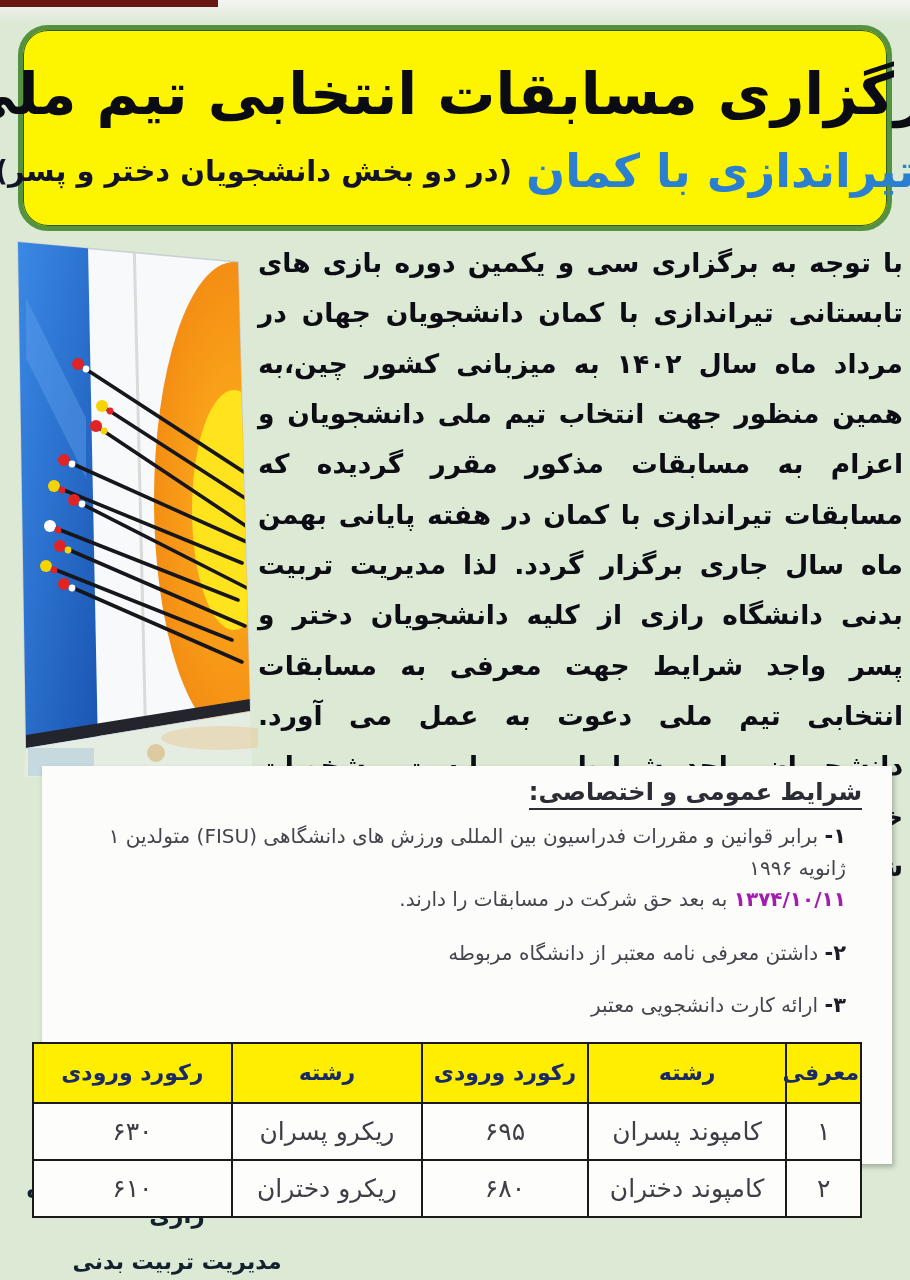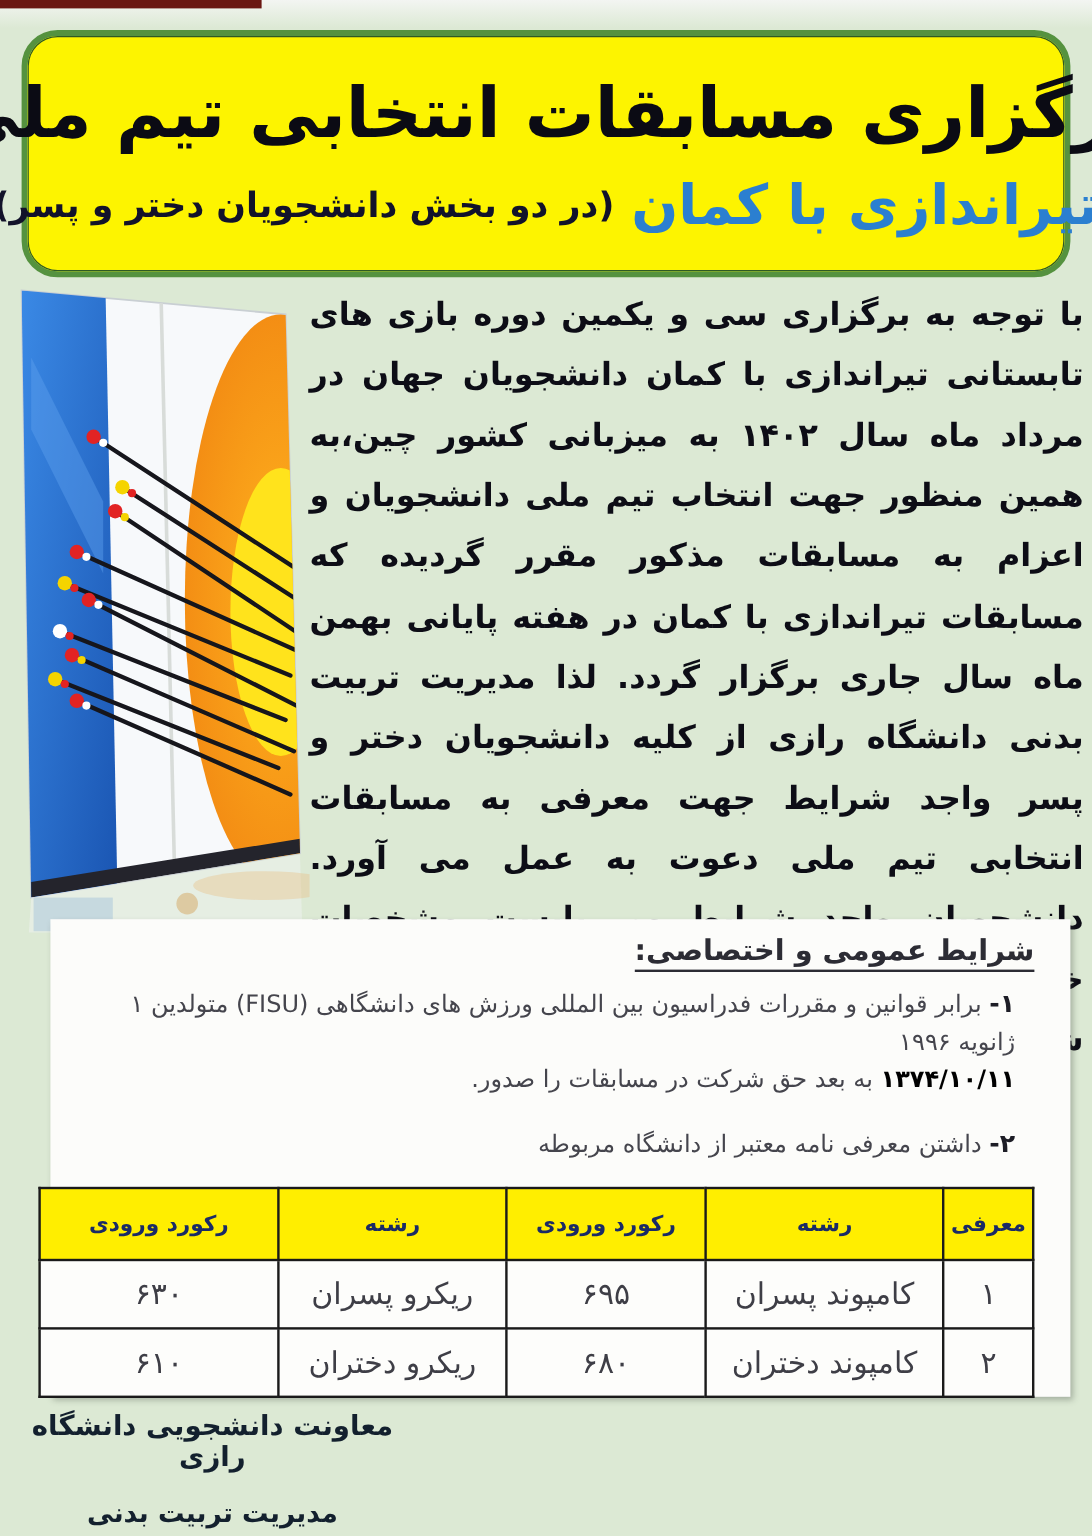--- a/index.html
+++ b/index.html
@@ -39,32 +39,32 @@
   .contact-line{margin-top:4px;text-align:center;font-size:28px;font-weight:bold;
     color:var(--contact-navy);}
   
   .panel{position:absolute;left:42px;top:766px;width:850px;height:398px;
     background:var(--panel-bg);z-index:4;direction:rtl;box-sizing:border-box;
     padding:12px 30px 0 28px;box-shadow:2px 3px 5px rgba(60,70,60,.35);}
   .panel-title{font-size:24px;font-weight:bold;color:var(--panel-strong);}
   .panel-title span{border-bottom:2px solid var(--panel-strong);padding-bottom:2px;}
   .cond{margin:16px;font-size:20px;color:var(--panel-text);line-height:1.55;}
   .cond .num{font-weight:bold;color:#1d1d26;font-size:21px;}
-  .cond b{color:#000000;}
+  .cond b{color:#a21caf;}
   .c1{margin-top:14px;}
   .c2{margin-top:22px;}
   .c3{margin-top:20px;}
   .c4{margin-top:22px;}
   
   table.rec{border-collapse:collapse;width:830px;margin:20px auto 0 auto;
     direction:rtl;table-layout:fixed;}
   table.rec th,table.rec td{border:2px solid var(--table-border);text-align:center;
     vertical-align:middle;}
   table.rec th{background:var(--table-header-bg);color:var(--table-header-text);
-    font-size:18px;font-weight:bold;height:56px;}
+    font-size:22px;font-weight:bold;height:56px;}
   table.rec td{color:var(--table-cell-text);font-size:25px;height:53px;
     background:#fdfdfb;}
   
   .footer{position:absolute;left:22px;top:1176px;width:310px;z-index:2;
     direction:rtl;color:var(--footer-color);font-weight:bold;}
   .footer .f1{font-size:23px;text-align:center;}
   .footer .f2{font-size:22px;text-align:center;margin-top:21px;}
 </style>
 </head>
 <body>
@@ -163,25 +163,29 @@
   </div>
 
   <section class="panel">
     <div class="panel-title">
       <span>شرایط عمومی و اختصاصی:</span>
     </div>
     <p class="cond c1">
       <span class="num">۱-</span>
       <span>برابر قوانین و مقررات فدراسیون بین المللی ورزش های دانشگاهی (FISU) متولدین ۱ ژانویه ۱۹۹۶</span><br>
       <b>۱۳۷۴/۱۰/۱۱</b>
-      <span>به بعد حق شرکت در مسابقات را صدور.</span>
+      <span>به بعد حق شرکت در مسابقات را دارند.</span>
     </p>
     <p class="cond c2">
       <span class="num">۲-</span>
       <span>داشتن معرفی نامه معتبر از دانشگاه مربوطه</span>
+    </p>
+    <p class="cond c3">
+      <span class="num">۳-</span>
+      <span>ارائه کارت دانشجویی معتبر</span>
     </p>
 
     <table class="rec">
       <colgroup>
         <col style="width:9%">
           <col style="width:24%">
           <col style="width:20%">
         <col style="width:23%">
           <col style="width:24%">
       </colgroup>

